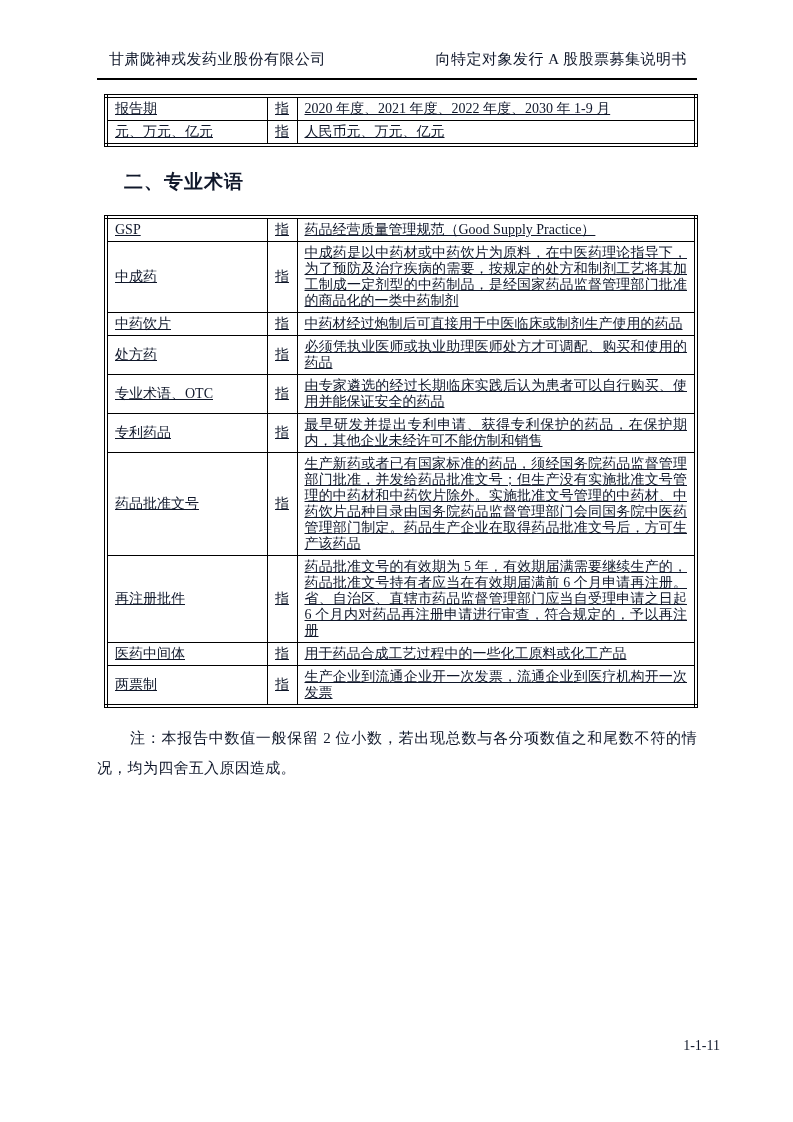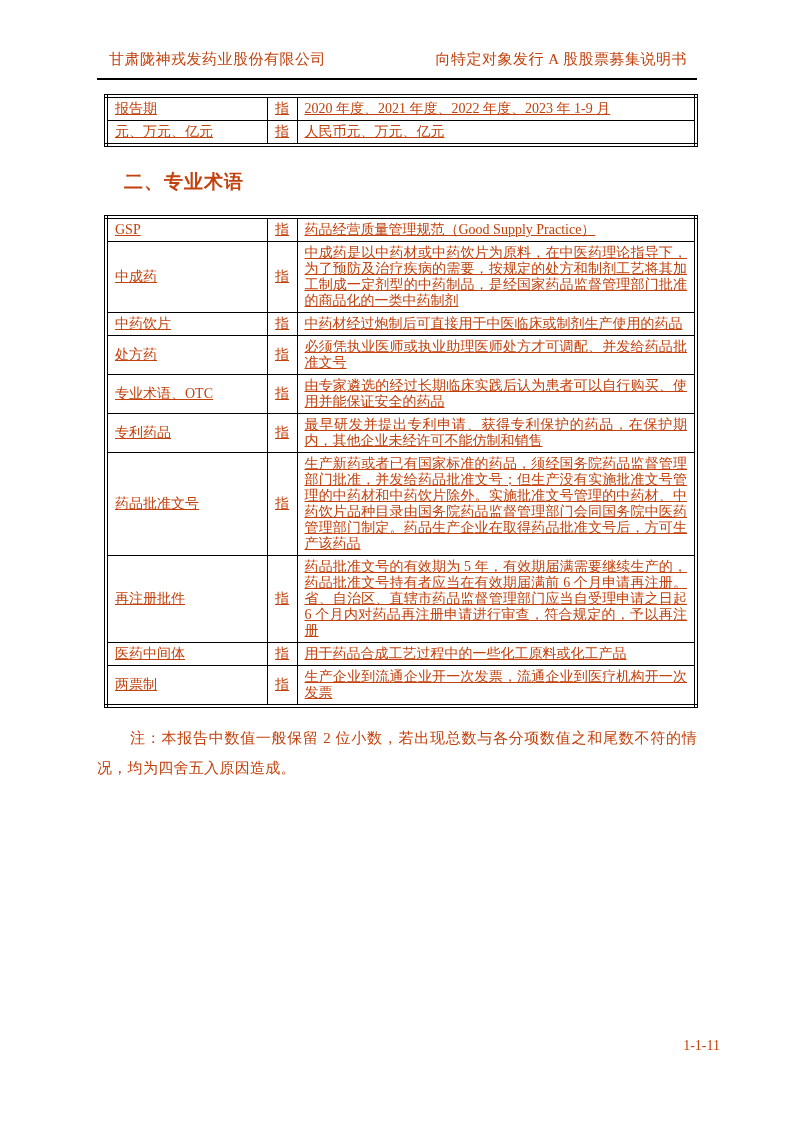--- a/index.html
+++ b/index.html
@@ -5,21 +5,21 @@
   html, body {
     margin: 0;
     padding: 0;
     background: #ffffff;
   }
   .page {
     position: relative;
     width: 720px;
     height: 1122px;
     background: #ffffff;
-    color: #c2410c;
+    color: #0f172a;
     font-family: "Liberation Serif", "DejaVu Serif", serif;
     overflow: hidden;
   }
   .content {
     position: absolute;
     left: 97px;
     top: 50px;
     width: 600px;
   }
   
@@ -94,21 +94,21 @@
     <table class="doc tbl1">
       <colgroup>
           <col style="width:161px">
           <col style="width:30px">
           <col style="width:399px">
         </colgroup>
       <tbody>
         <tr>
           <td class="c-term">报告期</td>
           <td class="c-rel">指</td>
-          <td class="c-def">2020 年度、2021 年度、2022 年度、2023 年 1-9 月</td>
+          <td class="c-def">2020 年度、2021 年度、2022 年度、2030 年 1-9 月</td>
         </tr>
         <tr>
           <td class="c-term">元、万元、亿元</td>
           <td class="c-rel">指</td>
           <td class="c-def">人民币元、万元、亿元</td>
         </tr>
       </tbody>
     </table>
 
     <div class="section-title">二、专业术语</div>
@@ -131,21 +131,21 @@
           <td class="c-def">中成药是以中药材或中药饮片为原料，在中医药理论指导下，为了预防及治疗疾病的需要，按规定的处方和制剂工艺将其加工制成一定剂型的中药制品，是经国家药品监督管理部门批准的商品化的一类中药制剂</td>
         </tr>
         <tr>
           <td class="c-term">中药饮片</td>
           <td class="c-rel">指</td>
           <td class="c-def">中药材经过炮制后可直接用于中医临床或制剂生产使用的药品</td>
         </tr>
         <tr>
           <td class="c-term">处方药</td>
           <td class="c-rel">指</td>
-          <td class="c-def">必须凭执业医师或执业助理医师处方才可调配、并发给药品批准文号</td>
+          <td class="c-def">必须凭执业医师或执业助理医师处方才可调配、购买和使用的药品</td>
         </tr>
         <tr>
           <td class="c-term">专业术语、OTC</td>
           <td class="c-rel">指</td>
           <td class="c-def">由专家遴选的经过长期临床实践后认为患者可以自行购买、使用并能保证安全的药品</td>
         </tr>
         <tr>
           <td class="c-term">专利药品</td>
           <td class="c-rel">指</td>
           <td class="c-def">最早研发并提出专利申请、获得专利保护的药品，在保护期内，其他企业未经许可不能仿制和销售</td>

